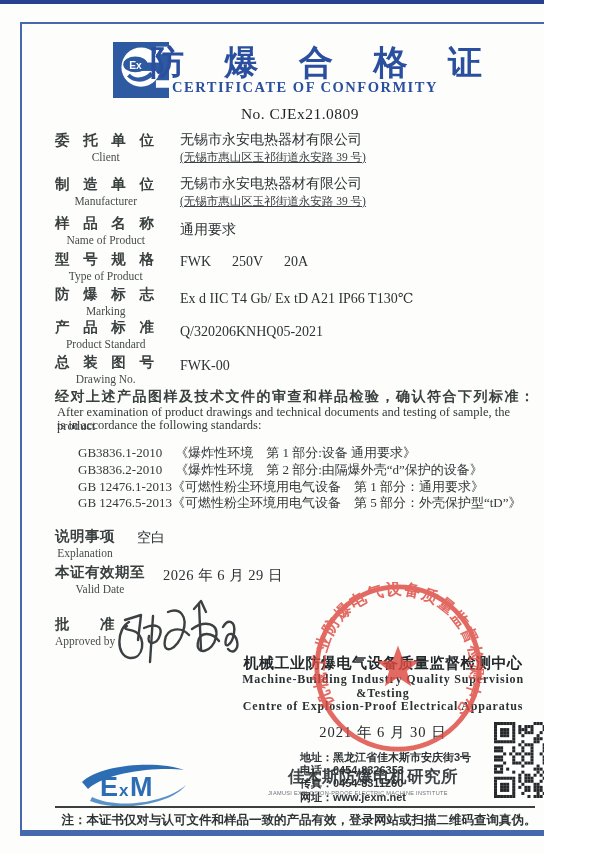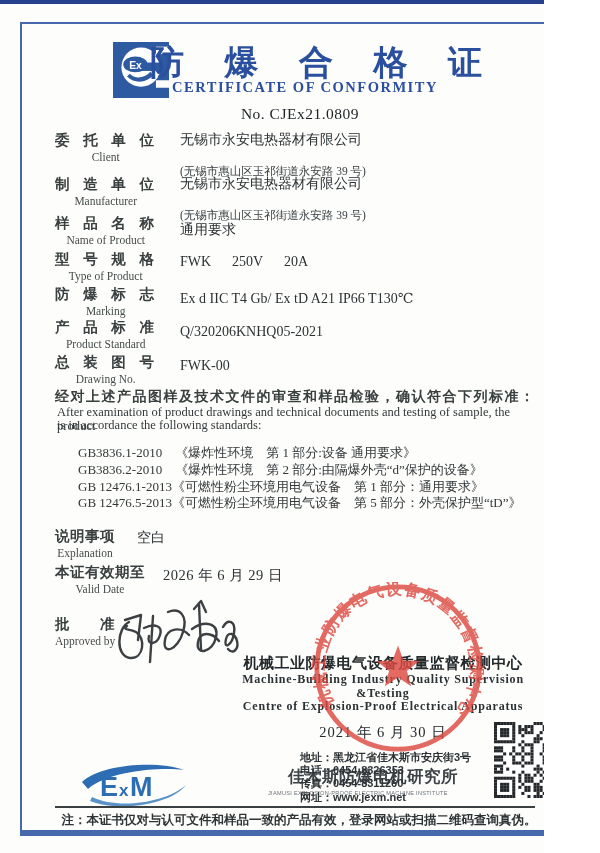--- a/index.html
+++ b/index.html
@@ -9,21 +9,21 @@
   .top-strip{left:0;top:0;width:600px;height:4px;background:#27418f;}
   .frame{left:20px;top:22px;width:558px;height:806px;border:2px solid #4668ac;border-bottom-width:6px;background:transparent;}
   .title{left:150px;top:40px;width:330px;text-align:center;font-size:34px;font-weight:bold;
          color:#2a4f9e;letter-spacing:16px;white-space:nowrap;}
   .subtitle{left:140px;top:79px;width:330px;text-align:center;font-size:14.5px;font-weight:bold;
             color:#2a4f9e;letter-spacing:1.5px;}
   .cert-no{left:0;top:105px;width:600px;text-align:center;font-size:15.5px;color:#1e2226;letter-spacing:.5px;}
   .lbl-cn{font-size:14.5px;font-weight:bold;color:#3a4040;letter-spacing:2.5px;word-spacing:5px;white-space:nowrap;}
   .lbl-en{font-size:11.5px;color:#464c4c;margin-top:1px;text-align:center;}
   .val{font-size:14px;color:#2c3134;white-space:pre;}
-  .val-note{font-size:11.5px;color:#3a4044;margin-top:15px;white-space:pre;}
+  .val-note{font-size:11.5px;color:#3a4044;margin-top:1px;white-space:pre;text-decoration:underline;}
   .stmt-cn{font-size:14px;font-weight:bold;color:#3a4040;letter-spacing:1.5px;white-space:nowrap;text-align:center;}
   .stmt-en{font-size:12.5px;color:#33383a;line-height:13.5px;}
   .std-line{font-size:13px;color:#33383a;line-height:16.8px;white-space:nowrap;}
   .issuer{text-align:center;}
   .issuer-cn{font-size:15px;font-weight:bold;color:#23282b;letter-spacing:.5px;white-space:nowrap;}
   .issuer-en{font-size:12px;font-weight:bold;color:#2c3134;letter-spacing:.8px;line-height:13.5px;}
   .issuer-date{font-size:14.5px;color:#23282b;margin-top:9px;letter-spacing:1px;}
   .sans{font-family:"Liberation Sans","DejaVu Sans",sans-serif;}
   .contact{font-size:11px;color:#2e3336;line-height:13.2px;font-weight:bold;}
   .inst-cn{font-size:16.5px;font-weight:bold;color:#3c4246;letter-spacing:.5px;white-space:nowrap;margin-left:20px;}

